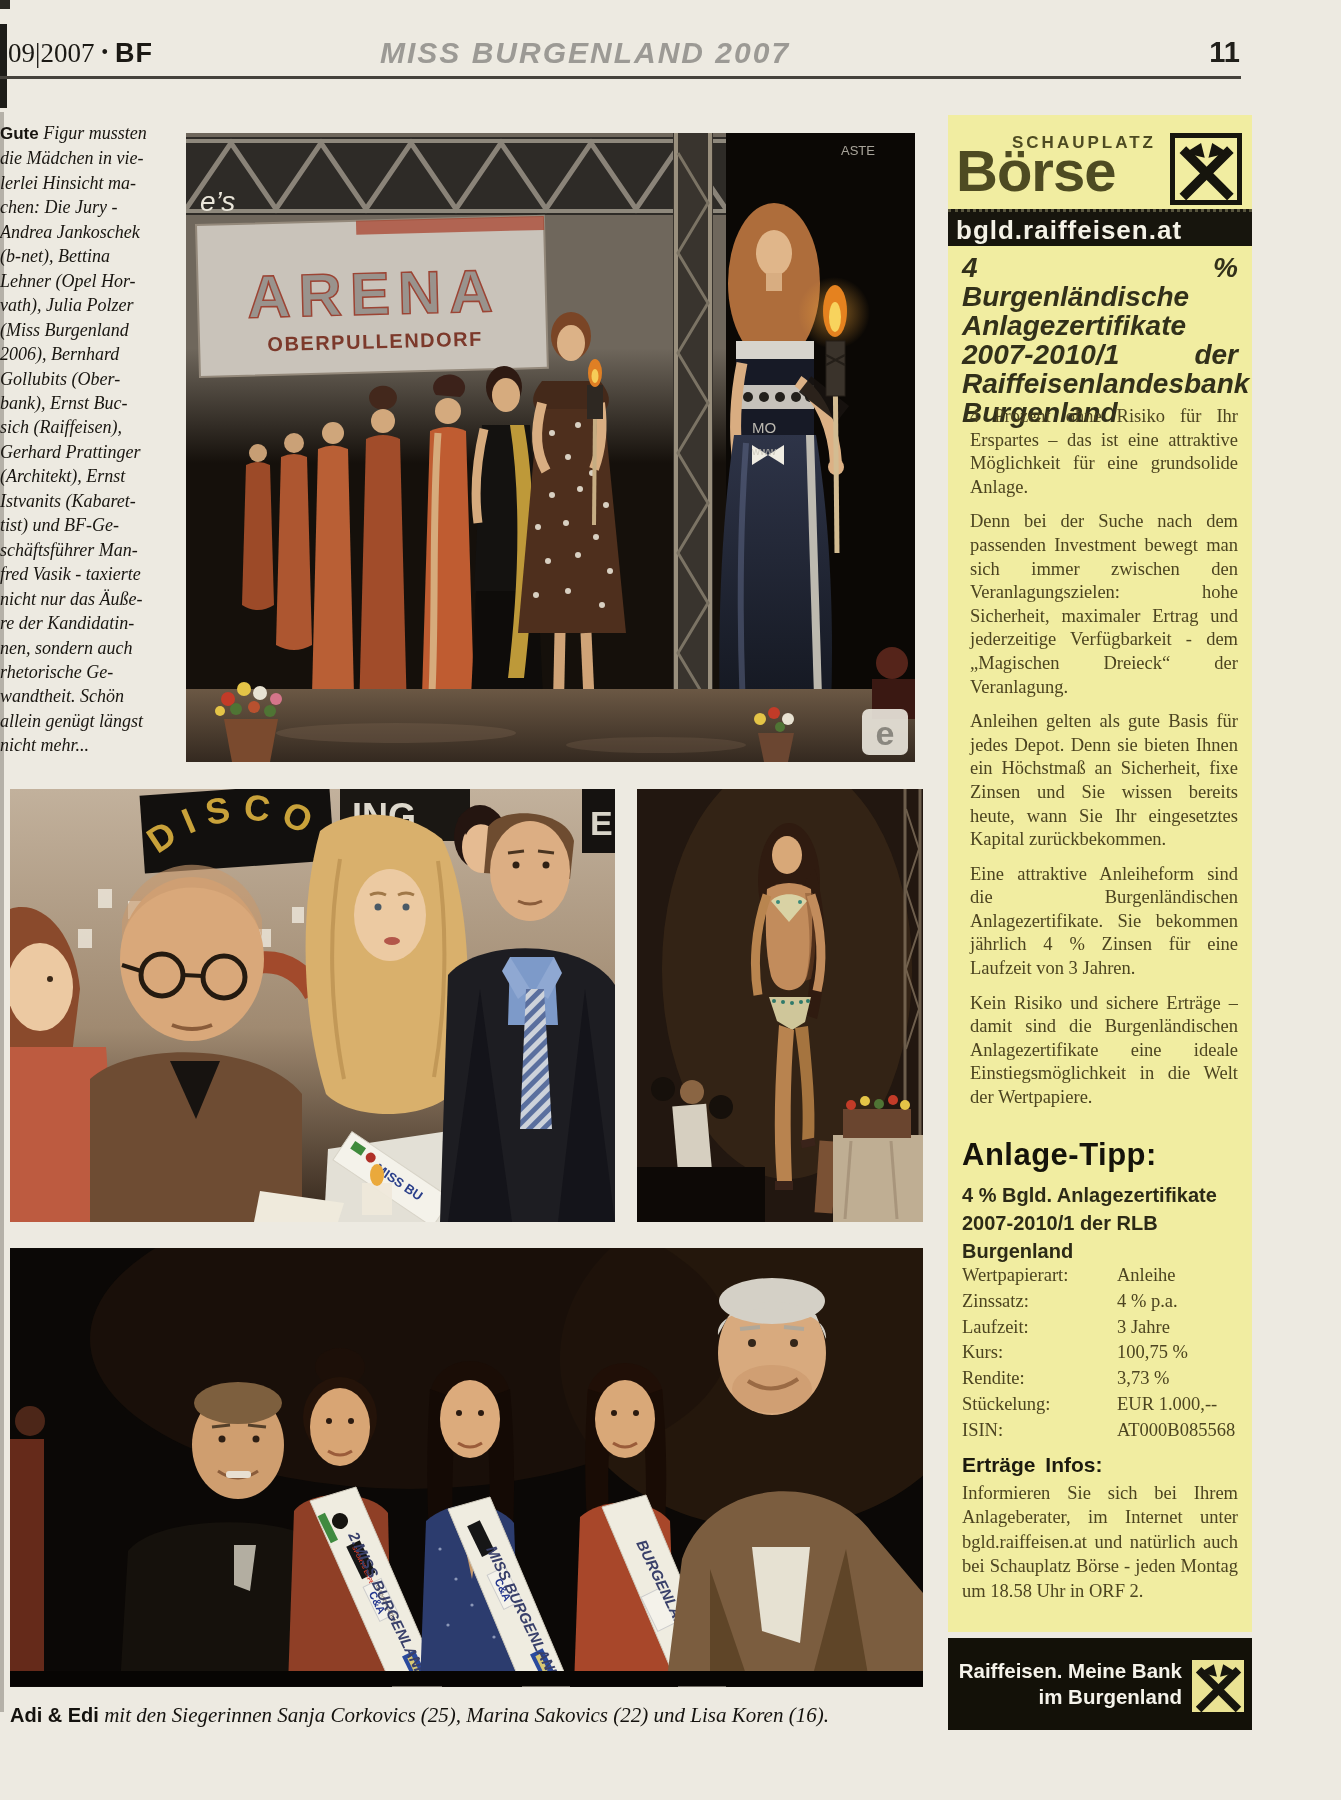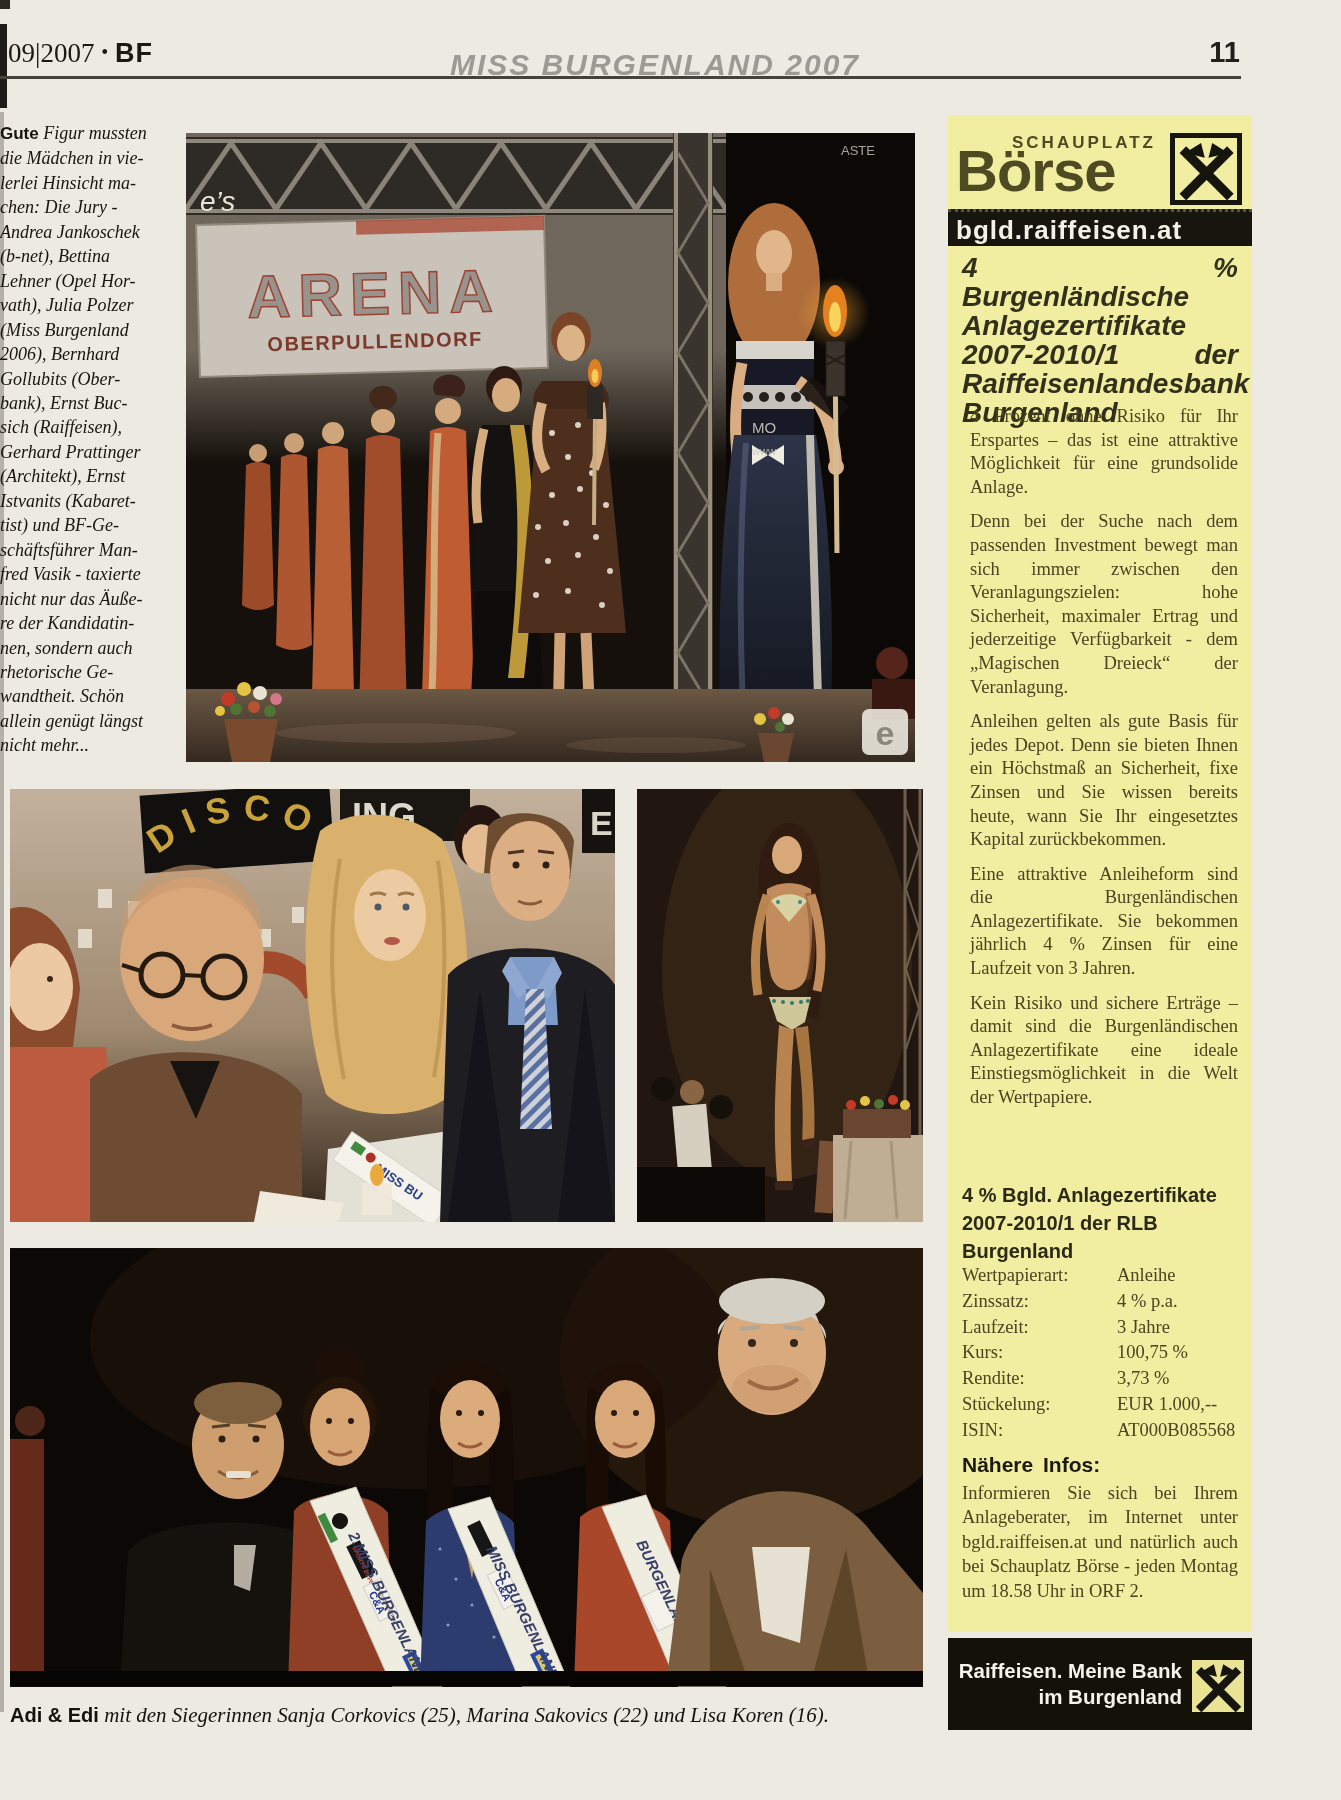--- a/index.html
+++ b/index.html
@@ -3,22 +3,22 @@
 <meta charset="utf-8">
 <style>
   html,body{margin:0;padding:0;background:#d8d5cc;}
   .page{position:relative;width:1341px;height:1800px;background:#edeae1;overflow:hidden;
         font-family:"Liberation Sans",sans-serif;color:#15130e;}
   .abs{position:absolute;}
   
   .hdr-issue{left:8px;top:38px;font-family:"Liberation Serif",serif;font-size:27px;color:#1b1914;}
   .hdr-issue .mag{font-family:"Liberation Sans",sans-serif;font-weight:bold;letter-spacing:1px;}
   .hdr-issue .bullet{font-size:20px;vertical-align:3px;}
-  .hdr-title{left:380px;top:36px;width:480px;text-align:right;font-size:30px;font-weight:bold;
-             font-style:italic;letter-spacing:2px;color:#9c9a95;margin-top:12px;}
+  .hdr-title{left:380px;top:36px;width:480px;text-align:left;font-size:30px;font-weight:bold;
+             font-style:italic;letter-spacing:2px;color:#9c9a95;}
   .hdr-page{left:1150px;top:36px;width:90px;text-align:right;font-size:29px;font-weight:bold;color:#21201b;}
   .hdr-rule{left:0;top:76px;width:1241px;height:3px;background:#45423c;}
   .edge-a{left:0;top:24px;width:7px;height:84px;background:#1d1c18;}
   .edge-b{left:0;top:112px;width:4px;height:1600px;background:#716d63;opacity:.45;}
   .edge-c{left:0;top:0;width:10px;height:9px;background:#2a2922;}
   
   .intro{left:0px;top:121px;width:160px;text-align:left;font-family:"Liberation Serif",serif;
          font-style:italic;font-size:18px;line-height:24.45px;color:#181510;}
   .intro .lead{font-style:normal;font-weight:bold;font-family:"Liberation Sans",sans-serif;font-size:17px;}
   
@@ -596,31 +596,32 @@
     </div>
     <div class="sb sb-url">bgld.raiffeisen.at</div>
     <div class="sb sb-headline">4 % Burgenländische Anlagezertifikate 2007-2010/1 der Raiffeisenlandesbank Burgenland</div>
     <div class="sb sb-paras">
       <p>4 Prozent ohne Risiko für Ihr Erspartes – das ist eine attraktive Möglichkeit für eine grundsolide Anlage.</p>
       <p>Denn bei der Suche nach dem passenden Investment bewegt man sich immer zwischen den Veranlagungszielen: hohe Sicherheit, maximaler Ertrag und jederzeitige Verfügbarkeit - dem „Magischen Dreieck“ der Veranlagung.</p>
       <p>Anleihen gelten als gute Basis für jedes Depot. Denn sie bieten Ihnen ein Höchstmaß an Sicherheit, fixe Zinsen und Sie wissen bereits heute, wann Sie Ihr eingesetztes Kapital zurückbekommen.</p>
       <p>Eine attraktive Anleiheform sind die Burgenländischen Anlagezertifikate. Sie bekommen jährlich 4 % Zinsen für eine Laufzeit von 3 Jahren.</p>
       <p>Kein Risiko und sichere Erträge – damit sind die Burgenländischen Anlagezertifikate eine ideale Einstiegsmöglichkeit in die Welt der Wertpapiere.</p>
     </div>
+    <div class="sb sb-tipp-h">Anlage-Tipp:</div>
     <div class="sb sb-tipp-sub">4 % Bgld. Anlagezertifikate 2007-2010/1 der RLB Burgenland</div>
     <div class="sb sb-facts">
       <div class="fact-row"><span>Wertpapierart:</span><span class="fact-val">Anleihe</span></div>
       <div class="fact-row"><span>Zinssatz:</span><span class="fact-val">4 % p.a.</span></div>
       <div class="fact-row"><span>Laufzeit:</span><span class="fact-val">3 Jahre</span></div>
       <div class="fact-row"><span>Kurs:</span><span class="fact-val">100,75 %</span></div>
       <div class="fact-row"><span>Rendite:</span><span class="fact-val">3,73 %</span></div>
       <div class="fact-row"><span>Stückelung:</span><span class="fact-val">EUR 1.000,--</span></div>
       <div class="fact-row"><span>ISIN:</span><span class="fact-val">AT000B085568</span></div>
     </div>
-    <div class="sb sb-infos-h">Nähere Infos:</div>
+    <div class="sb sb-infos-h">Erträge Infos:</div>
     <div class="sb sb-infos">Informieren Sie sich bei Ihrem Anlageberater, im Internet unter bgld.raiffeisen.at und natürlich auch bei Schauplatz Börse - jeden Montag um 18.58 Uhr in ORF 2.</div>
   </div>
 
   <div class="abs bank-bar">
     <div class="bank-text">
       <div>Raiffeisen. Meine Bank</div>
       <div>im Burgenland</div>
     </div>
     <div class="bank-gable">
       <svg viewBox="0 0 100 100" width="52" height="52">

